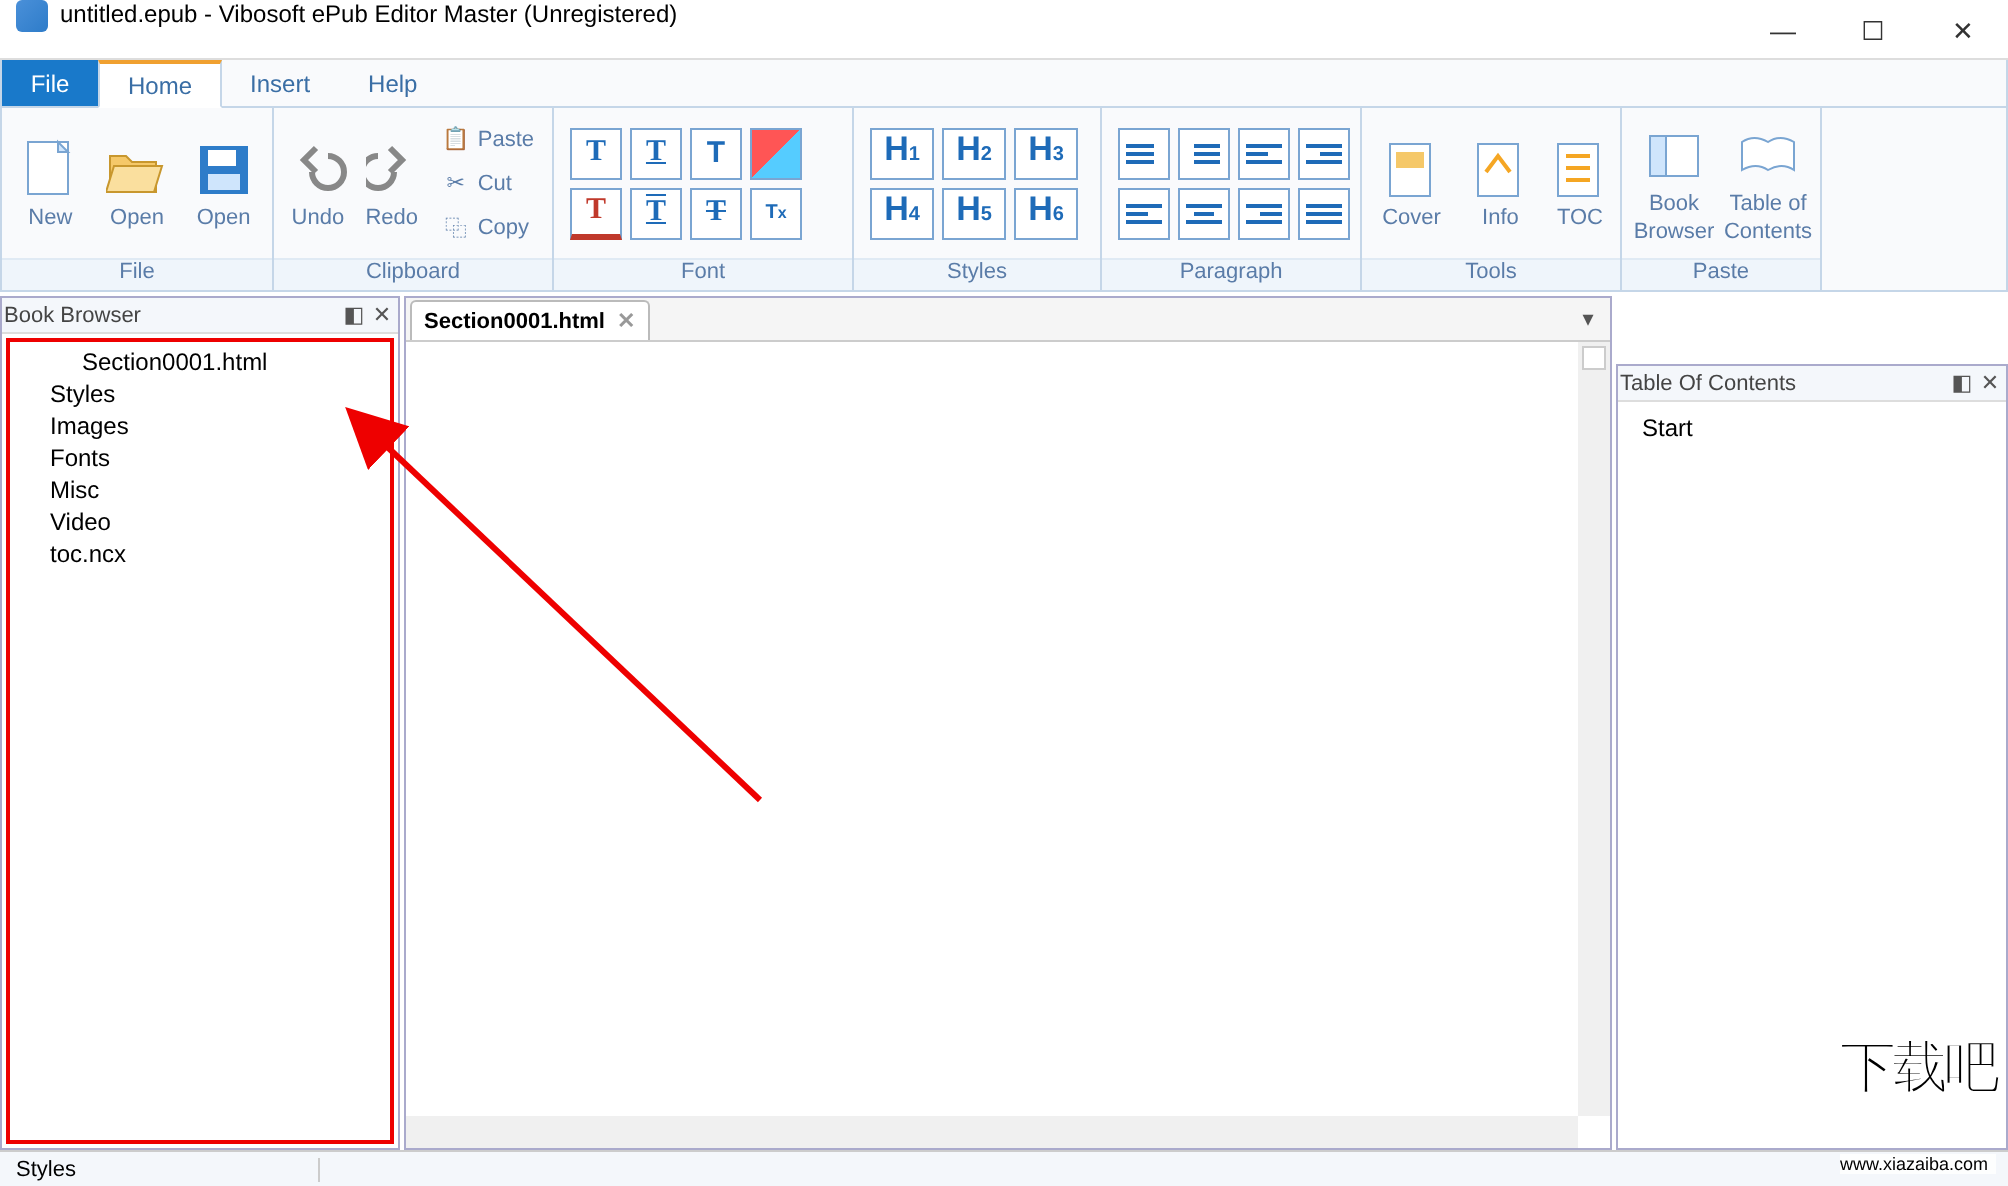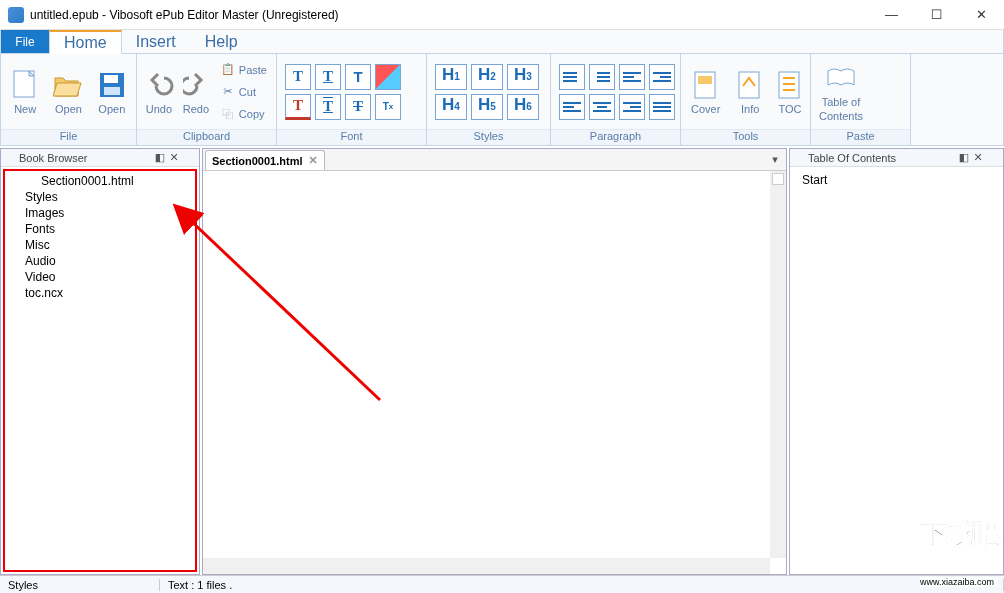--- a/index.html
+++ b/index.html
@@ -1,26 +1,26 @@
 <!DOCTYPE html>
 <html><head>
 <meta charset="utf-8">
 <style>
 * { margin: 0; padding: 0; box-sizing: border-box; font-family: 'Segoe UI', Tahoma, sans-serif; }
 body { width: 1004px; height: 593px; background: #fff; overflow: hidden; position: relative; }
 
-.titlebar { height: 30px; background: #fff; display: flex; align-items: center; padding-left: 8px; border-bottom: 1px solid #ddd; }
+.titlebar { height: 30px; background: #fff; display: flex; padding-left: 8px; border-bottom: 1px solid #ddd; }
 .titlebar .logo { width: 16px; height: 16px; background: linear-gradient(135deg, #4a90d9, #2e7cc9); border-radius: 3px; margin-right: 6px; }
 .titlebar .title { font-size: 12px; color: #000; flex: 1; }
 .win-ctrl { display: flex; }
 .win-ctrl div { width: 45px; height: 30px; display: flex; align-items: center; justify-content: center; font-size: 13px; color: #333; }
 
 .menutabs { height: 24px; background: #f9fafc; border: 1px solid #c5d6e8; border-top: none; display: flex; align-items: stretch; }
 .file-tab { background: #1979ca; color: #fff; width: 48px; display: flex; align-items: center; justify-content: center; font-size: 12px; }
-.menu-tab { padding: 0 14px; display: flex; align-items: center; font-size: 16px; color: #3a6ea5; border-right: 1px solid transparent; }
+.menu-tab { padding: 0 14px; display: flex; align-items: center; font-size: 12px; color: #3a6ea5; border-right: 1px solid transparent; }
 .menu-tab.active { background: #fff; border: 1px solid #c5d6e8; border-bottom: 1px solid #fff; color: #3a6ea5; margin-bottom: -1px; border-top: 2px solid #f0a030; }
 
 .ribbon { height: 92px; background: #f9fafc; border: 1px solid #c5d6e8; border-top: none; display: flex; }
 .grp { border-right: 1px solid #c5d6e8; display: flex; flex-direction: column; }
 .grp-body { flex: 1; display: flex; align-items: center; padding: 2px 4px; gap: 3px; }
 .grp-label { height: 16px; background: #eff5fb; text-align: center; font-size: 11px; color: #5a7ca8; border-top: 1px solid #e0eaf4; }
 
 .bigbtn { display: flex; flex-direction: column; align-items: center; justify-content: center; width: 44px; height: 68px; font-size: 11px; color: #5a7ca8; gap: 2px; }
 .bigbtn .ico { width: 32px; height: 32px; display: flex; align-items: center; justify-content: center; }
 .bigbtn2 { width: 52px; }
@@ -36,51 +36,51 @@
 .hbtn { width: 32px; height: 26px; border: 1px solid #7aa5d2; background: #fff; display: flex; align-items: baseline; justify-content: center; color: #1e6bb8; font-family: Arial; }
 .hbtn b { font-size: 17px; font-weight: bold; }
 .hbtn sub { font-size: 10px; font-weight: bold; }
 
 .parabtn { width: 26px; height: 26px; border: 1px solid #7aa5d2; background: #fff; display: flex; flex-direction: column; justify-content: center; padding: 3px; gap: 2px; }
 .line { height: 2px; background: #1e6bb8; }
 
 .workspace { position: absolute; top: 148px; left: 0; right: 0; bottom: 18px; display: flex; }
 
 .panel { background: #fff; border: 1px solid #aac; display: flex; flex-direction: column; }
-.panel-hdr { height: 18px; background: #f4f7fb; border-bottom: 1px solid #ddd; display: flex; align-items: center; padding: 0 18px; font-size: 11px; color: #444; font-family: 'Courier New', monospace; }
+.panel-hdr { height: 18px; background: #f4f7fb; border-bottom: 1px solid #ddd; display: flex; align-items: center; padding: 0 1px; font-size: 11px; color: #444; font-family: 'Courier New', monospace; }
 .panel-hdr .sp { flex: 1; }
 .pbtn { width: 14px; height: 14px; display: flex; align-items: center; justify-content: center; font-size: 11px; color: #555; }
 
 .leftpanel { width: 200px; }
 .redbox { border: 2px solid #e00; margin: 2px; flex: 1; padding: 2px 4px; font-size: 12px; }
 .tree-item { padding: 1px 0; }
 .tree-item.ind1 { padding-left: 16px; }
 .tree-item.ind2 { padding-left: 32px; }
 .expand { display: inline-block; width: 12px; color: #666; font-size: 9px; }
 
 .center { flex: 1; border: 1px solid #aac; display: flex; flex-direction: column; margin: 0 2px; }
 .tabbar { height: 22px; background: #f5f5f5; display: flex; border-bottom: 1px solid #ccc; }
 .filetab { border: 1px solid #bbb; border-bottom: none; background: #fff; padding: 2px 6px; font-size: 11px; display: flex; align-items: center; gap: 6px; margin-top: 1px; margin-left: 2px; border-radius: 3px 3px 0 0; font-weight: bold; }
 .filetab .x { color: #999; font-size: 11px; }
 .editor { flex: 1; background: #fff; position: relative; }
 .scroll-v { position: absolute; right: 0; top: 0; bottom: 16px; width: 16px; background: #f0f0f0; }
 .scroll-v::before { content:''; position:absolute; top:2px; left:2px; right:2px; height:10px; background:#fff; border:1px solid #ccc; font-size:8px; text-align:center; }
 .scroll-h { position: absolute; left:0; right:16px; bottom:0; height:16px; background:#f0f0f0; }
 
-.rightpanel { width: 215px; }
+.rightpanel { width: 196px; margin-top: 34px; }
 .toc-body { flex: 1; padding: 6px 12px; font-size: 12px; }
 
 .statusbar { position: absolute; bottom: 0; left: 0; right: 0; height: 18px; background: #f4f7fb; border-top: 1px solid #ccc; display: flex; font-size: 11px; align-items: center; }
 .statusbar .cell { border-right: 1px solid #ccc; padding: 0 8px; }
 .statusbar .cell:first-child { width: 160px; }
 
 .arrow-svg { position: absolute; top: 200px; left: 170px; pointer-events: none; z-index: 10; }
 
 .watermark { position: absolute; bottom: 6px; right: 6px; z-index: 50; font-family: Arial; }
-.wm-big { font-size: 28px; font-weight: 700; color: #000; -webkit-text-stroke: 1px #fff; letter-spacing: -2px; }
+.wm-big { font-size: 28px; font-weight: 400; color: #000; -webkit-text-stroke: 1px #fff; letter-spacing: -2px; }
 .wm-small { font-size: 9px; color: #000; background: rgba(255,255,255,0.8); margin-top: 24px; }
 </style>
 </head>
 <body>
 
 <div class="titlebar">
   <div class="logo"></div>
   <div class="title">untitled.epub - Vibosoft ePub Editor Master (Unregistered)</div>
   <div class="win-ctrl">
     <div>—</div>
@@ -313,20 +313,30 @@
         <span>TOC</span>
       </div>
     </div>
     <div class="grp-label">Tools</div>
   </div>
 
   <div class="grp" style="width:100px">
     <div class="grp-body">
       <div class="bigbtn bigbtn2">
         <span class="ico">
+            <svg width="28" height="24">
+              <rect x="2" y="2" width="24" height="20" fill="#fff" stroke="#7aa5d2"></rect>
+              <rect x="2" y="2" width="8" height="20" fill="#cfe5fc" stroke="#7aa5d2"></rect>
+            </svg>
+          </span>
+        <span>Book</span>
+        <span>Browser</span>
+      </div>
+      <div class="bigbtn bigbtn2">
+        <span class="ico">
             <svg width="30" height="22">
               <path d="M2 4 q6 -4 13 0 q6 -4 13 0 v14 q-6 -4 -13 0 q-6 -4 -13 0 z" fill="#fff" stroke="#7aa5d2"></path>
             </svg>
           </span>
         <span>Table of</span>
         <span>Contents</span>
       </div>
     </div>
     <div class="grp-label">Paste</div>
   </div>
@@ -341,21 +351,20 @@
       <span class="sp"></span>
       <span class="pbtn">◧</span>
       <span class="pbtn">✕</span>
     </div>
     <div class="redbox">
       <div class="tree-item ind2">Section0001.html</div>
       <div class="tree-item ind1"><span class="sel">Styles</span></div>
       <div class="tree-item ind1">Images</div>
       <div class="tree-item ind1">Fonts</div>
       <div class="tree-item ind1">Misc</div>
-      <div class="tree-item ind1">Audio</div>
       <div class="tree-item ind1">Video</div>
       <div class="tree-item ind1">toc.ncx</div>
     </div>
   </div>
 
   <div class="center">
     <div class="tabbar">
       <div class="filetab">
         <span>Section0001.html</span>
         <span class="x">✕</span>
@@ -386,19 +395,18 @@
   <defs>
       <marker id="ah" markerWidth="10" markerHeight="10" refX="2" refY="5" orient="auto">
         <path d="M0 0 L10 5 L0 10 z" fill="#e00"></path>
       </marker>
     </defs>
   <line x1="210" y1="200" x2="20" y2="20" stroke="#e00" stroke-width="3" marker-end="url(#ah)"></line>
 </svg>
 
 <div class="statusbar">
   <div class="cell">Styles</div>
-  <div class="cell" style="flex:1">Text : 1 files .</div>
 </div>
 
 <div class="watermark">
   <div class="wm-big">下载吧</div>
   <div class="wm-small">www.xiazaiba.com</div>
 </div>
 
 </body></html>

